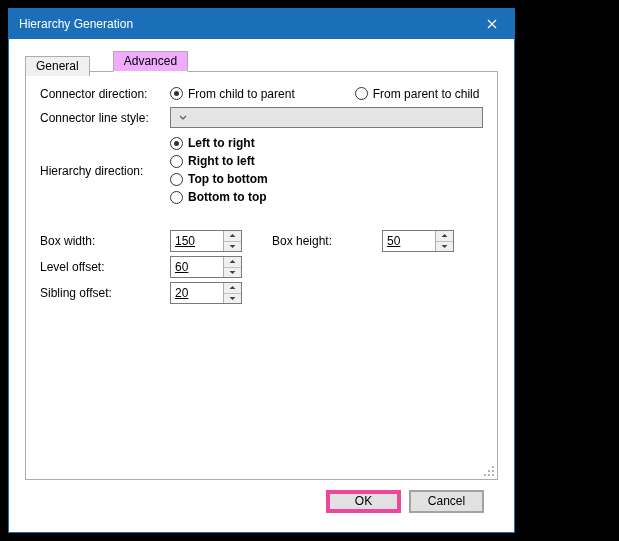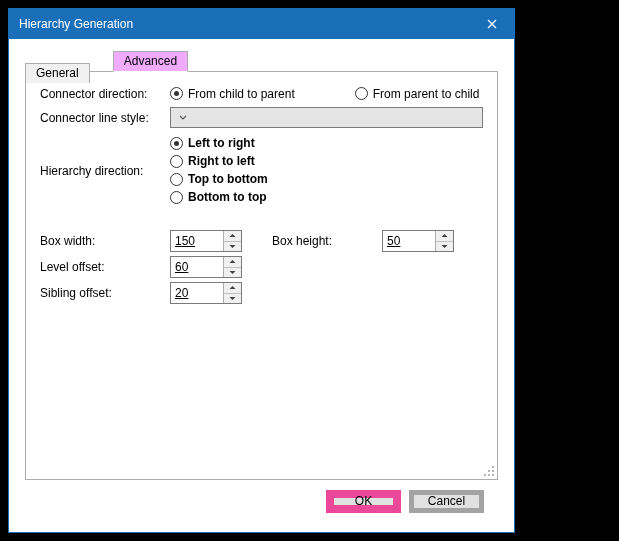--- a/index.html
+++ b/index.html
@@ -21,21 +21,21 @@
   .titlebar-close svg { width: 10px; height: 10px; }
   .content {
     flex: 1; padding: 10px 16px 10px 16px; display: flex; flex-direction: column;
   }
   .tabs-strip { display: flex; align-items: flex-end; height: 22px; z-index: 2; position: relative; }
   .tab {
     border: 1px solid #acacac; border-bottom: none; padding: 2px 10px 3px 10px;
     background: #fff; margin-right: 0px; color: #000; cursor: pointer;
     position: relative;
   }
-  .tab.inactive { background: #f0f0f0; top:12px; }
+  .tab.inactive { background: #f0f0f0; top:5px; }
   .tab.active { background: #f0abfc; border-bottom: 1px solid #fff; margin-bottom: -1px; margin-left: 23px; }
   .tab-panel {
     border: 1px solid #acacac; flex: 1; padding: 14px 14px 8px 14px; position: relative; z-index:1;
   }
   .row { display: flex; align-items: center; margin-bottom: 6px; }
   .row.top { align-items: center; }
   .lbl { width: 130px; color: #000; padding-top:1px;}
   .radios-h { display: flex; gap: 60px; }
   .radios-v { display: flex; flex-direction: column; gap: 4px; font-weight: bold; }
   .radio-item { display: flex; align-items: center; gap: 5px; cursor: pointer; }
@@ -70,24 +70,24 @@
   .num-lbl { width:130px; }
   .num-lbl2 { width:110px; margin-left:30px; }
   .resize-grip {
     position:absolute; right:2px; bottom:2px; width:14px; height:14px;
   }
   .footer {
     height: 42px; display:flex; align-items:center; justify-content:flex-end;
     padding: 0 14px; gap: 8px; flex-shrink:0;
   }
   .btn {
-    width: 75px; height: 23px; border: 5px solid #a3a3a3; background:#e1e1e1;
+    width: 75px; height: 23px; border: 2px solid #a3a3a3; background:#e1e1e1;
     display:flex; align-items:center; justify-content:center; cursor:pointer; color:#000;
   }
-  .btn.default { border: 8px solid #ec4899; background:#e1e1e1; }
+  .btn.default { border: 4px solid #ec4899; background:#e1e1e1; }
   .gap-block { height:20px; }
 </style>
 </head>
 <body>
 
 <div class="window">
   <div class="titlebar">
     <span class="titlebar-title">Hierarchy Generation</span>
     <div class="titlebar-close">
       <svg viewBox="0 0 10 10">

